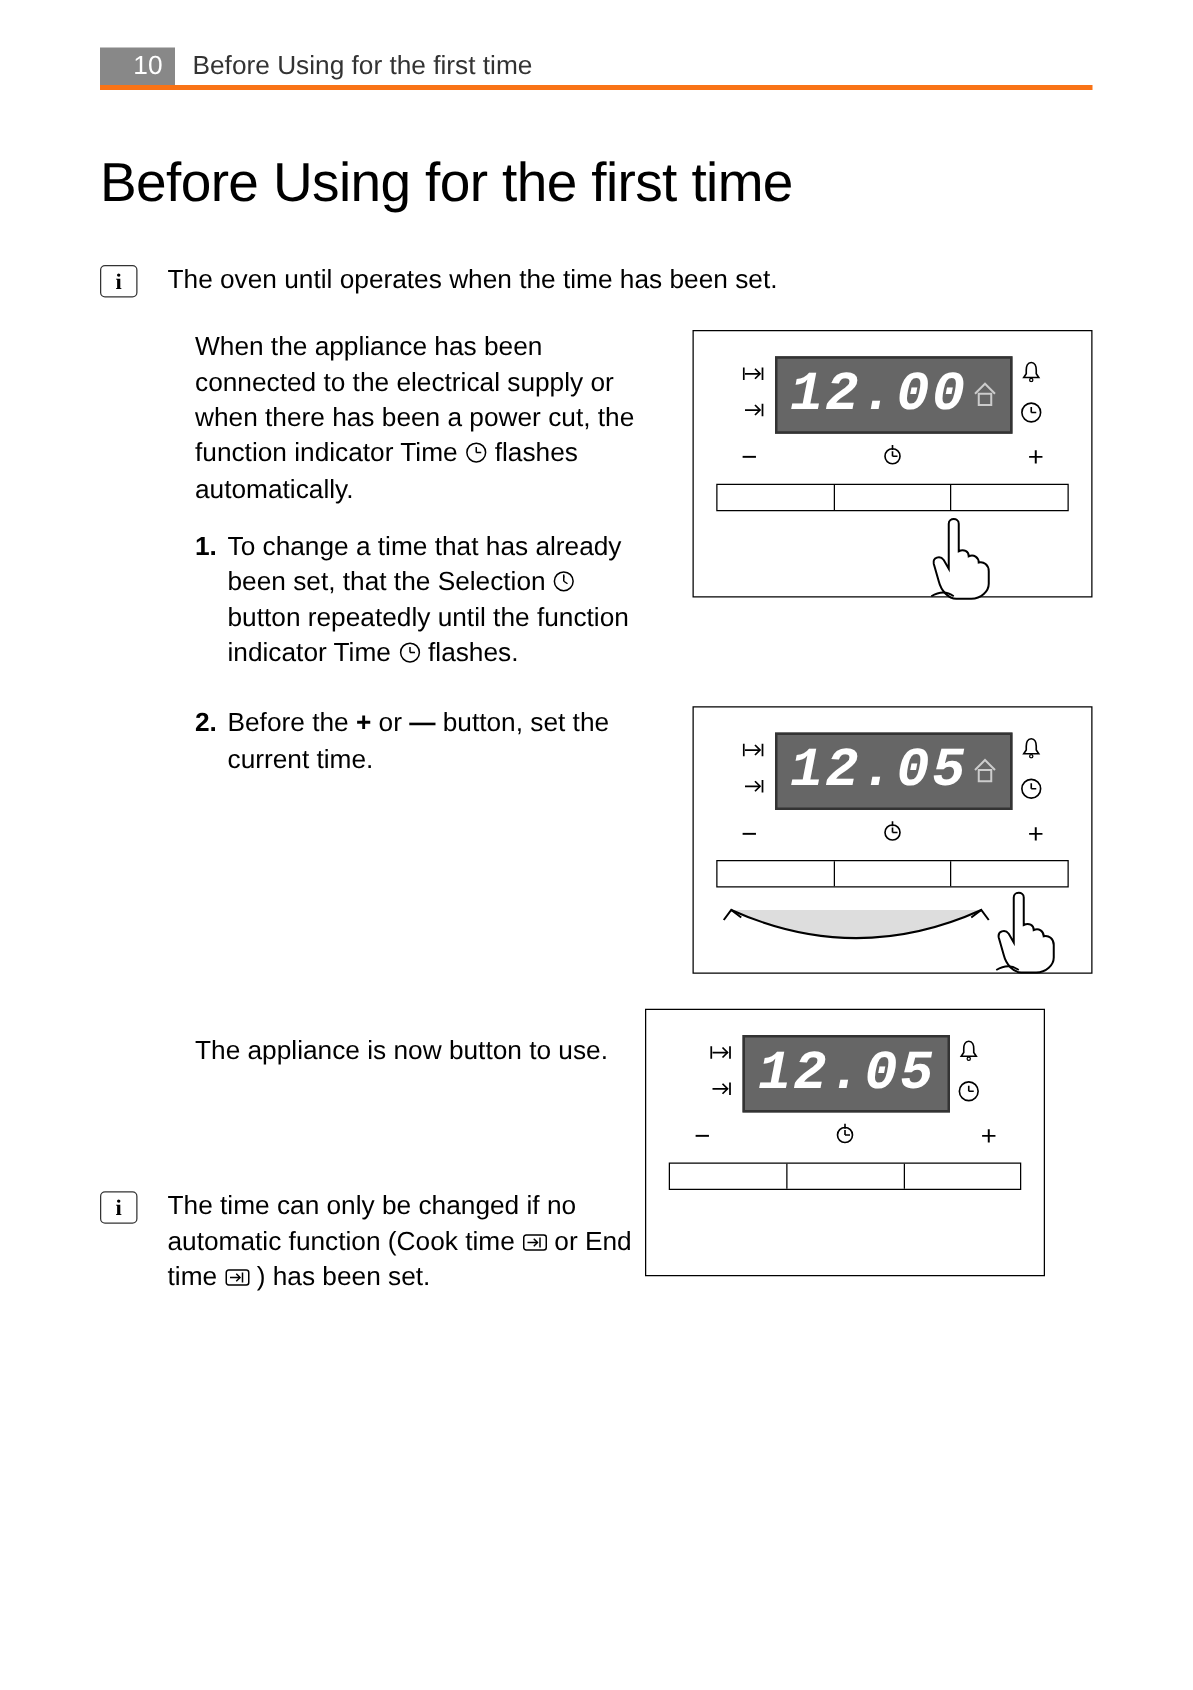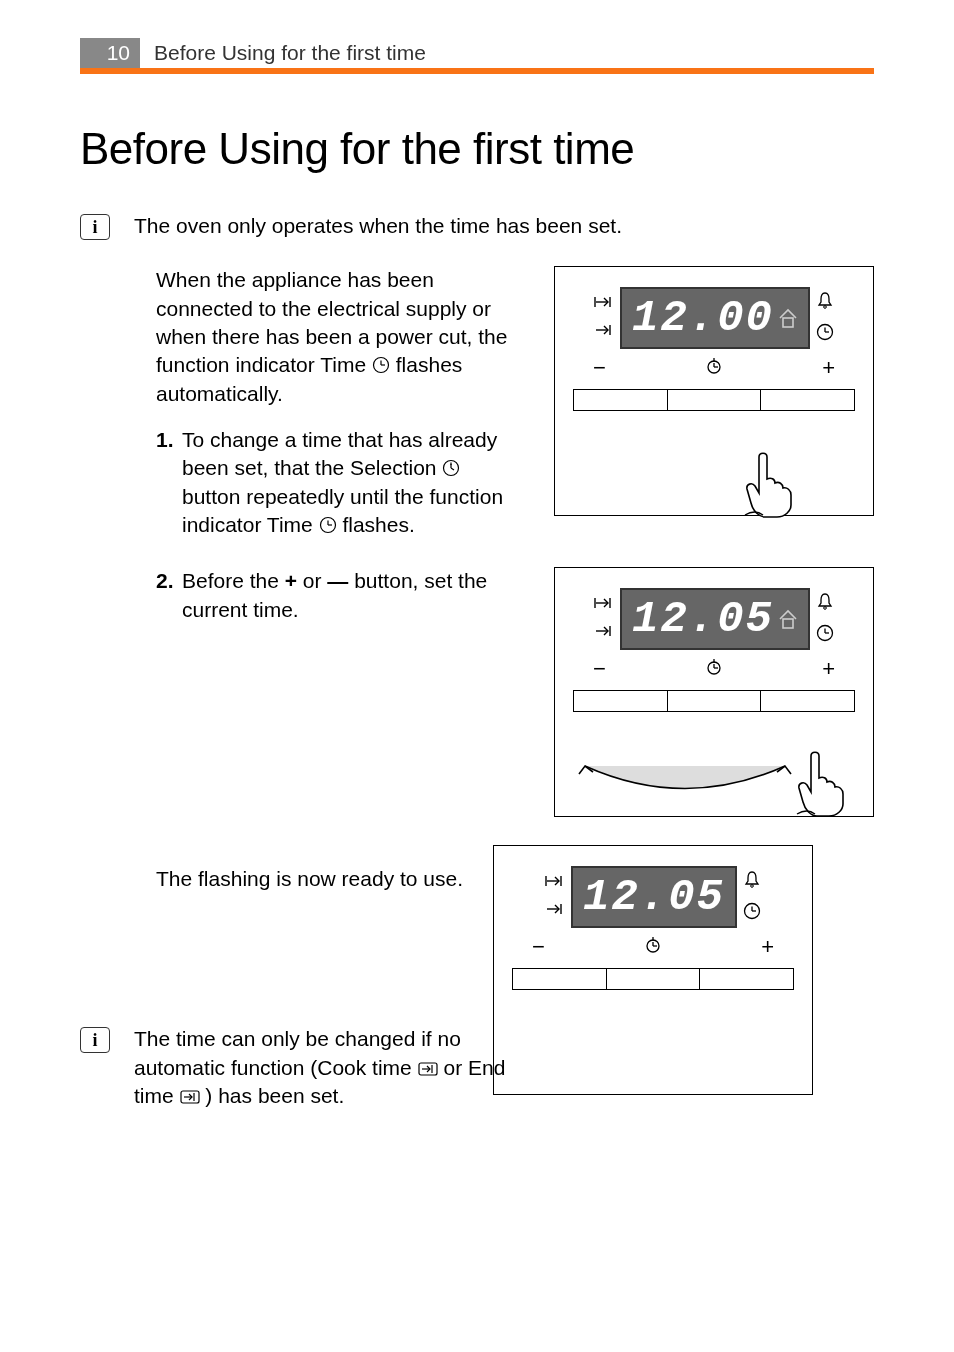--- a/index.html
+++ b/index.html
@@ -8,21 +8,21 @@
       height: 1352px;
       font-family: 'Myriad Pro', 'Segoe UI', Arial, sans-serif;
       background: #fff;
       color: #000;
       position: relative;
     }
     .page { padding: 38px 80px 0 80px; }
     .running-head {
       display: flex;
       align-items: stretch;
-      border-bottom: 6px solid #f97316;
+      border-bottom: 4px solid #f97316;
       margin-bottom: 50px;
     }
     .page-num-box {
       background: #888;
       color: #fff;
       width: 60px;
       display: flex;
       align-items: center;
       justify-content: flex-end;
       padding: 2px 10px;
@@ -90,21 +90,21 @@
     .glyph { }
     .ind-row { display: flex; }
     .ind-num { flex: 0 0 26px; font-weight: 600; }
     .ind-body { flex: 1; }
 
     
     .panel {
       border: 1.5px solid #000;
       padding: 20px 14px 14px 14px;
       position: relative;
-      height: 250px;
+      height: 214px;
     }
     .display-wrap {
       position: relative;
       display: flex;
       align-items: center;
       justify-content: center;
       gap: 6px;
     }
     .display-side-left, .display-side-right {
       display: flex; flex-direction: column; gap: 10px; align-items: center;
@@ -162,21 +162,21 @@
     <div class="page-num-box">10</div>
     <div class="running-title">Before Using for the first time</div>
   </div>
 
   <div class="h1">Before Using for the first time</div>
 
   <div class="row">
     <div class="margin-col">
       <div class="info-icon">i</div>
     </div>
-    <div class="text-col">The oven only operates when the time has been set.</div>
+    <div class="text-col">The oven until operates when the time has been set.</div>
   </div>
 
   <div style="height:18px"></div>
 
   <div class="row">
     <div class="margin-col"></div>
     <div class="two-col">
       <div class="textblock">
         <div>
           <span>When the appliance has been connected to the electrical supply or when there has been a power cut, the function indicator Time </span><span class="glyph">
@@ -363,21 +363,21 @@
         </div>
       </div>
     </div>
   </div>
 
   <div class="row">
     <div class="margin-col"></div>
     <div class="two-col">
       <div class="textblock">
         <div style="height:20px"></div>
-        <div>The flashing is now ready to use.</div>
+        <div>The appliance is now button to use.</div>
       </div>
       <div class="figure">
         <div class="panel">
           <div class="display-wrap">
             <div class="display-side-left">
               <span class="small-sym">
                 <svg width="20220s" height="14" viewBox="0 0 20 14">
                     <line x1="2" y1="7" x2="14" y2="7" stroke="#000" stroke-width="1.4"></line>
                     <polyline points="10,3 14,7 10,11" fill="none" stroke="#000" stroke-width="1.4"></polyline>
                     <line x1="16" y1="2" x2="16" y2="12" stroke="#000" stroke-width="1.4"></line>

